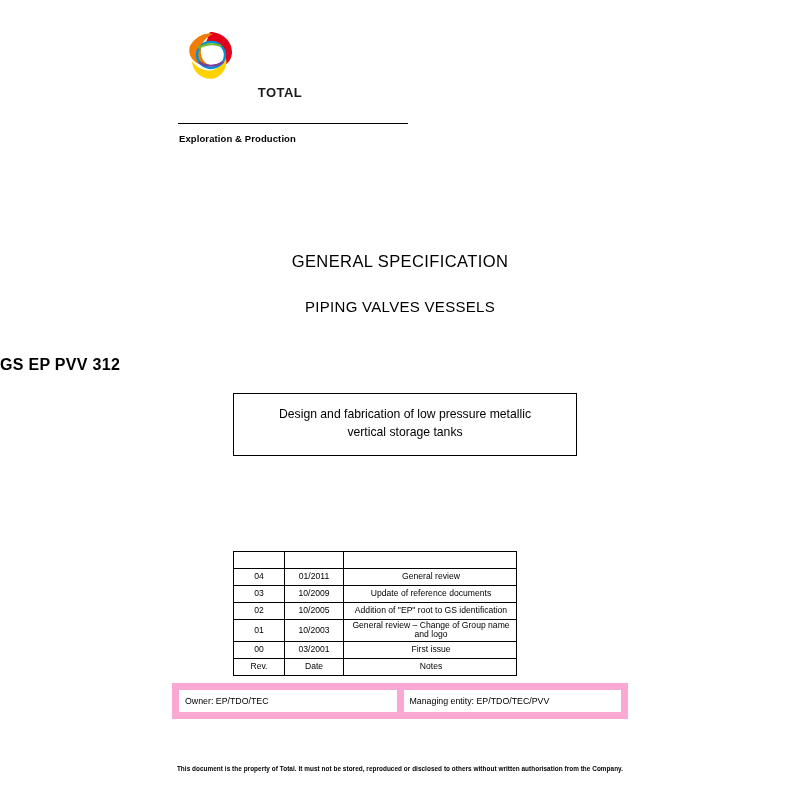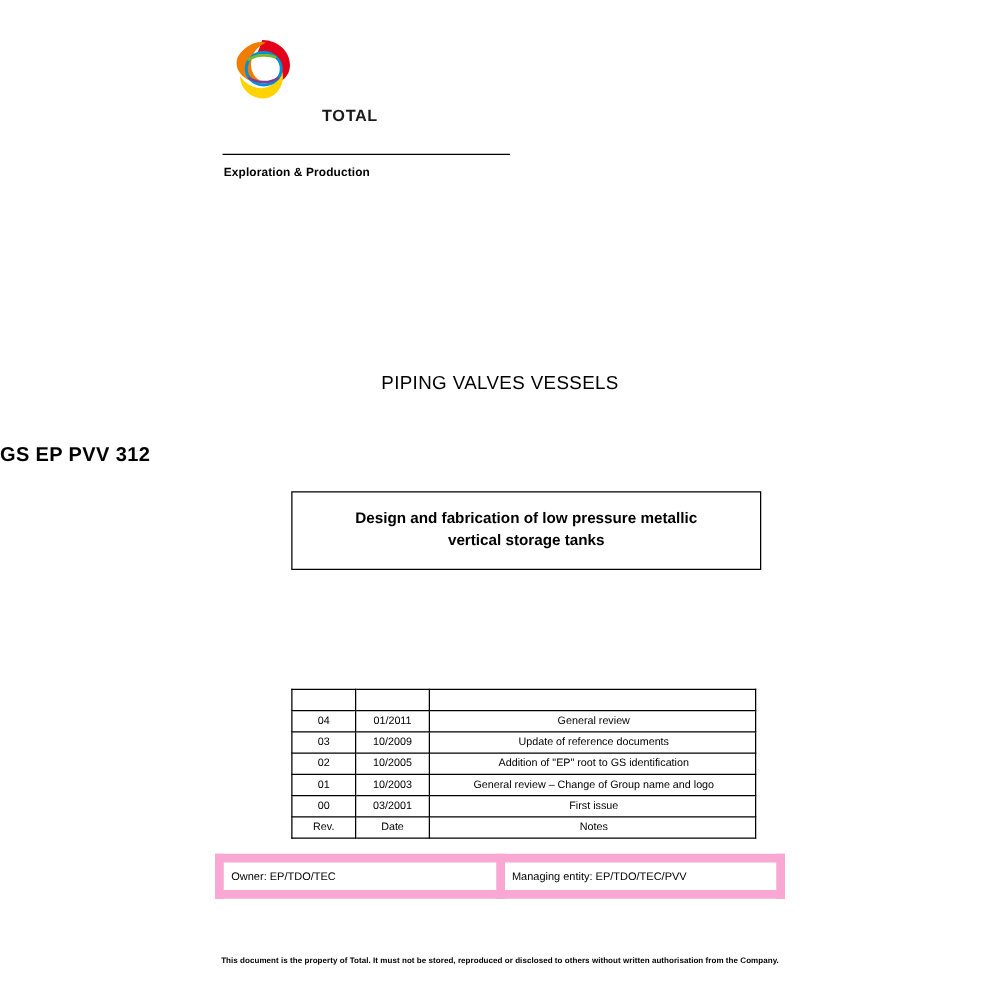--- a/index.html
+++ b/index.html
@@ -96,36 +96,36 @@
     font-size: 16px;
     font-weight: bold;
     letter-spacing: 0.3px;
     margin-top: 12px;
   }
 
   .title-box {
     position: absolute;
     left: 233px;
     top: 393px;
-    width: 376px;
+    width: 344px;
     border: 1px solid #000;
     padding: 12px 10px 14px 10px;
     box-sizing: border-box;
     text-align: center;
     font-size: 12.2px;
-    font-weight: bold;
+    font-weight: normal;
     line-height: 1.45;
   }
 
   
   .rev-table {
     position: absolute;
     left: 233px;
     top: 551px;
-    width: 372px;
+    width: 284px;
     border-collapse: collapse;
     font-size: 8.6px;
   }
   .rev-table td {
     border: 1px solid #000;
     height: 14px;
     padding: 1px 3px;
     line-height: 1.1;
     vertical-align: middle;
   }
@@ -191,20 +191,21 @@
           <path d="M16 20 C22 16 32 15 39 18" fill="none" stroke="#76b82a" stroke-width="2.2"></path>
           <path d="M17 34 C24 39 34 39 41 34" fill="none" stroke="#7b3f98" stroke-width="2.2"></path>
         </g>
       </svg>
     </div>
     <div class="logo-word">TOTAL</div>
     <div class="logo-rule"></div>
     <div class="logo-sub">Exploration &amp; Production</div>
   </div>
 
+  <div class="title-main">GENERAL SPECIFICATION</div>
   <div class="title-sub">PIPING VALVES VESSELS</div>
   <div class="title-code">GS EP PVV 312</div>
 
   <div class="title-box">
     <span>Design and fabrication of low pressure metallic</span><br>
     <span>vertical storage tanks</span>
   </div>
 
   <table class="rev-table">
     <tbody>

